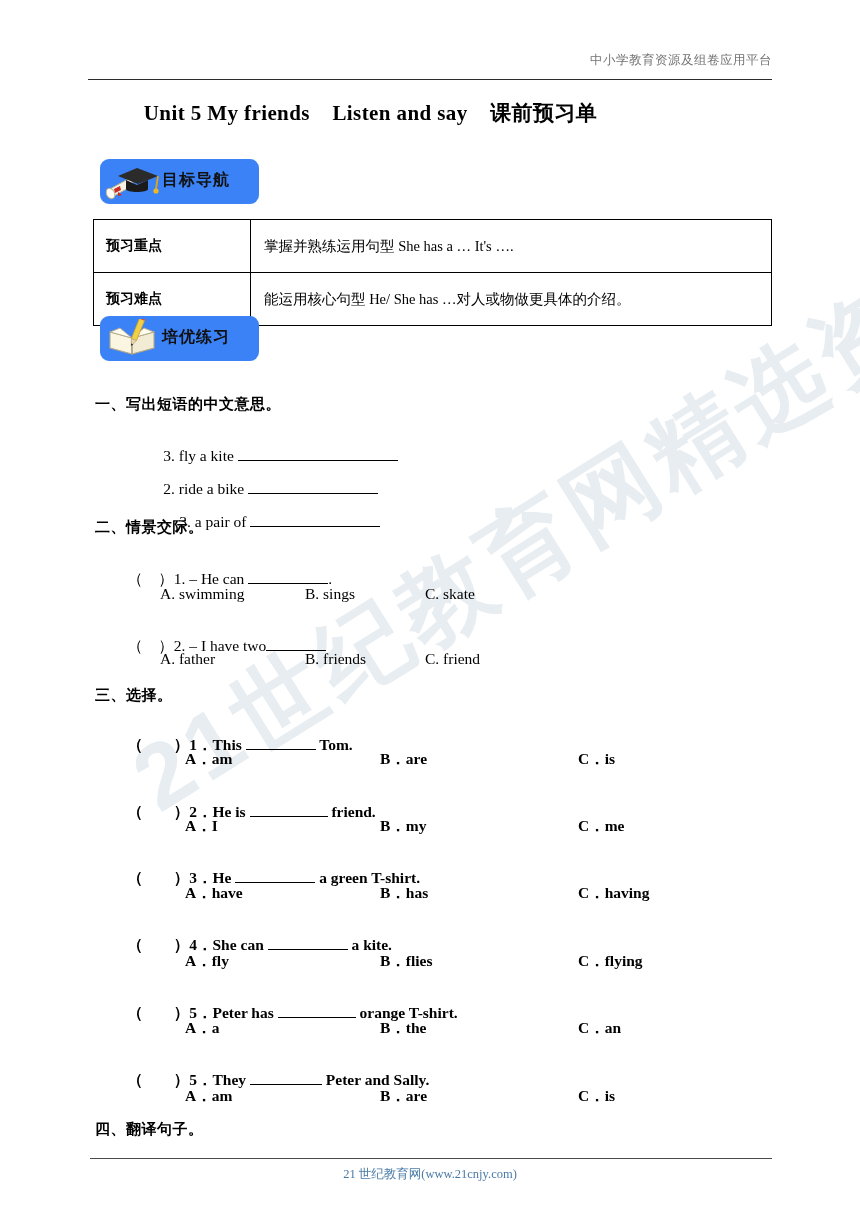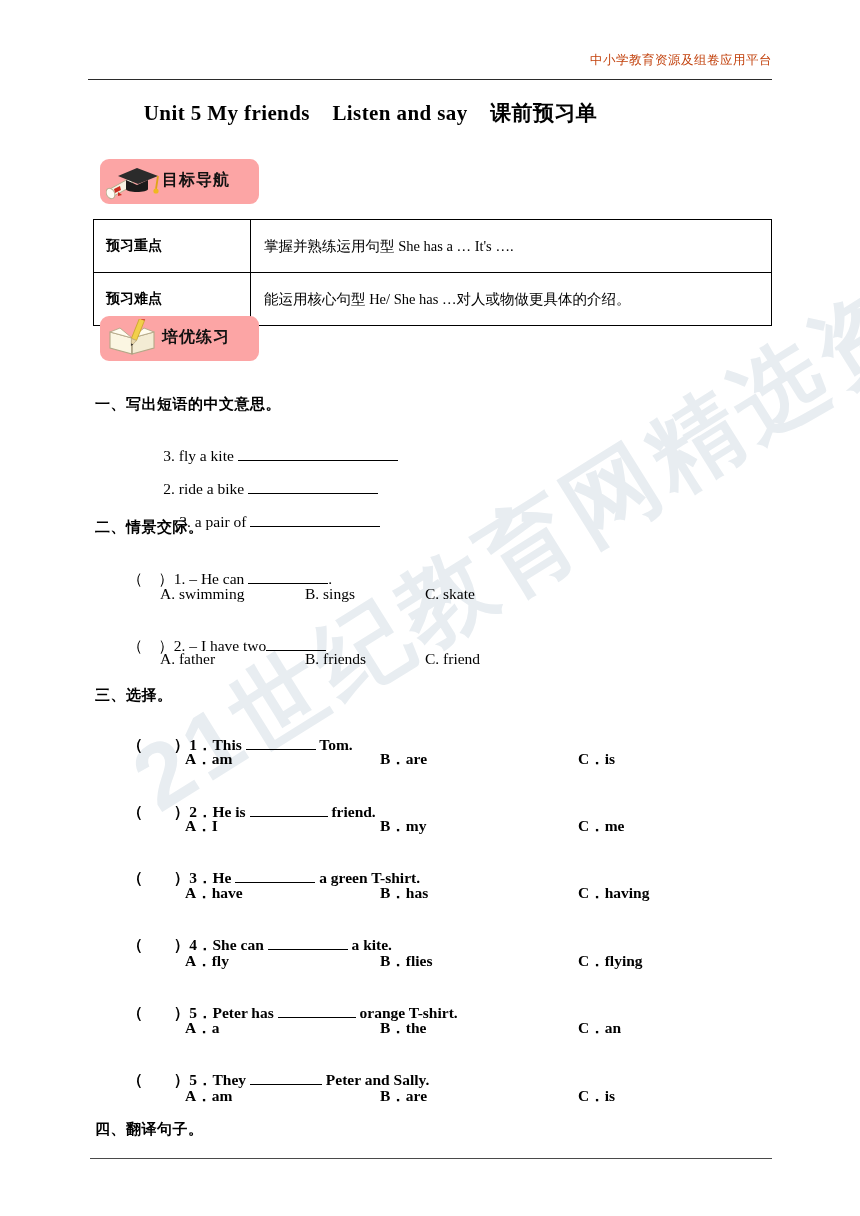--- a/index.html
+++ b/index.html
@@ -59,21 +59,21 @@
     top: 0;
     width: 200px;
     height: 52px;
   }
   .hdr-right {
     position: absolute;
     right: 0;
     top: 30px;
     font-family: "DejaVu Sans", "Liberation Sans", sans-serif;
     font-size: 12.5px;
-    color: #c2410c;
+    color: #737373;
     letter-spacing: 0.5px;
     white-space: nowrap;
   }
   .hdr-rule {
     position: absolute;
     left: 88px;
     top: 79px;
     width: 684px;
     height: 0;
     border-top: 1.6px solid #2b2b2b;
@@ -88,21 +88,21 @@
     text-align: center;
     font-size: 21px;
     font-weight: bold;
     letter-spacing: 0.4px;
     white-space: pre;
   }
 
   
   .badge {
     position: absolute;
-    background: #fca5a5;
+    background: #3b82f6;
     border-radius: 9px;
     height: 45px;
     width: 159px;
     box-sizing: border-box;
   }
   .badge .bicon {
     position: absolute;
     left: 6px;
     top: 3px;
     width: 56px;
@@ -342,14 +342,15 @@
       <span>（        ）</span><span>5．They </span><span class="blank" style="width:72px;"></span><span> Peter and Sally.</span>
     </div>
     <div class="opt b" style="left:185px; top:1086px;">A．am</div>
     <div class="opt b" style="left:380px; top:1086px;">B．are</div>
     <div class="opt b" style="left:578px; top:1086px;">C．is</div>
 
     <div class="sec-head" style="left:95px; top:1120px;">四、翻译句子。</div>
   </div>
 
   <div class="ftr-rule"></div>
+  <div class="ftr-text">21 世纪教育网(www.21cnjy.com)</div>
 
 </div>
 
 </body></html>

